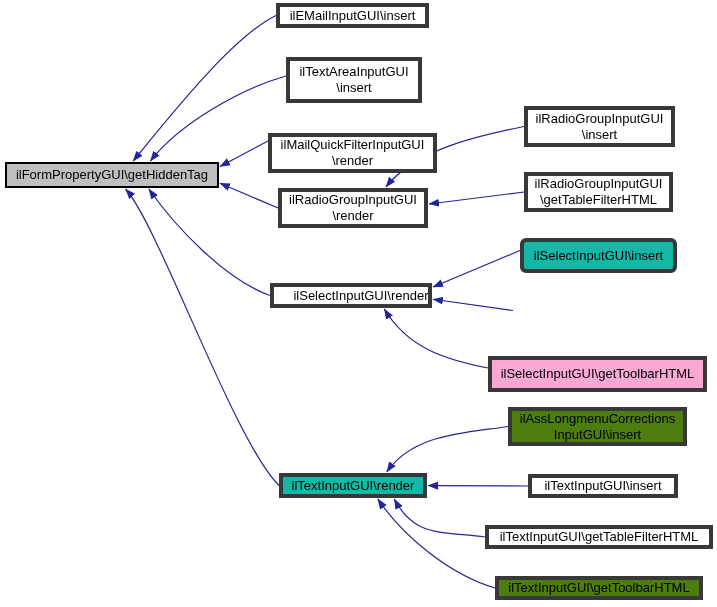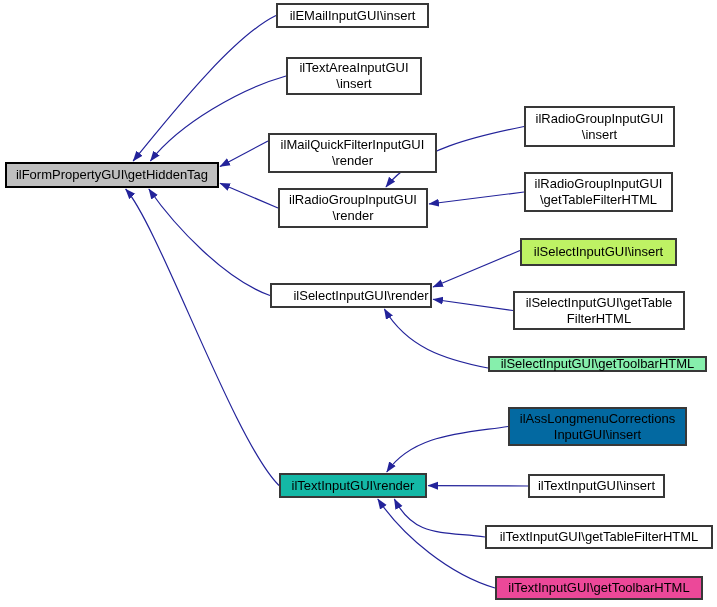--- a/index.html
+++ b/index.html
@@ -8,21 +8,21 @@
     width:717px;height:607px;
     background:#ffffff;
     font-family:"Liberation Sans", sans-serif;
     overflow:hidden;
   }
   .edge-layer{position:absolute;left:0;top:0;width:717px;height:607px;}
   .node{
     position:absolute;
     box-sizing:border-box;
     background:#ffffff;
-    border:2px solid #d946ef;
+    border:4px solid #d946ef;
     color:#000000;
     font-size:13px;
     line-height:16px;
     display:flex;
     align-items:center;
     justify-content:center;
     text-align:center;
     white-space:pre-line;
     cursor:pointer;
     z-index:2;
@@ -57,35 +57,33 @@
         <path d="M488,368 C443,359.15 407.153,347 384.35,309" fill="none" stroke="#23239a" stroke-width="1.2" marker-end="url(#arrowhead)"></path>
         <path d="M508,426.5 C463,433.325 413.4055,434 386.725,472" fill="none" stroke="#23239a" stroke-width="1.2" marker-end="url(#arrowhead)"></path>
         <path d="M528,486 L428,485.625" fill="none" stroke="#23239a" stroke-width="1.2" marker-end="url(#arrowhead)"></path>
         <path d="M485,537 C440,531.3 414.2735,537 394.325,499" fill="none" stroke="#23239a" stroke-width="1.2" marker-end="url(#arrowhead)"></path>
         <path d="M495,588 C450,574.65 403.56449999999995,537 377.775,499" fill="none" stroke="#23239a" stroke-width="1.2" marker-end="url(#arrowhead)"></path>
       </g>
   </svg>
 
   <div class="node highlight" style="left: 5px; top: 162px; width: 214px; height: 26px; border-color: rgb(0, 0, 0); background: rgb(191, 191, 191);">ilFormPropertyGUI\getHiddenTag</div>
   <div class="node" style="left: 276px; top: 3px; width: 153px; height: 25px; border-color: rgb(56, 56, 56); background: rgb(255, 255, 255);">ilEMailInputGUI\insert</div>
-  <div class="node" style="left: 286px; top: 57px; width: 136px; height: 38px; border-color: rgb(56, 56, 56); background: rgb(255, 255, 255);">ilTextAreaInputGUI
+  <div class="node" style="left: 286px; top: 57px; width: 136px; height: 46px; border-color: rgb(56, 56, 56); background: rgb(255, 255, 255);">ilTextAreaInputGUI
 \insert</div>
   <div class="node" style="left: 268px; top: 121px; width: 169px; height: 40px; border-color: rgb(56, 56, 56); background: rgb(255, 255, 255); margin-top: 12px;">ilMailQuickFilterInputGUI
 \render</div>
   <div class="node" style="left: 278px; top: 188px; width: 150px; height: 40px; border-color: rgb(56, 56, 56); background: rgb(255, 255, 255);">ilRadioGroupInputGUI
 \render</div>
   <div class="node" style="left: 270px; top: 283px; width: 162px; height: 25px; border-color: rgb(56, 56, 56); background: rgb(255, 255, 255); padding-left: 20px;">ilSelectInputGUI\render</div>
   <div class="node" style="left: 279px; top: 473px; width: 148px; height: 25px; border-color: rgb(56, 56, 56); background: #14b8a6;">ilTextInputGUI\render</div>
   <div class="node" style="left: 524px; top: 106px; width: 151px; height: 41px; border-color: rgb(56, 56, 56); background: rgb(255, 255, 255);">ilRadioGroupInputGUI
 \insert</div>
   <div class="node" style="left: 524px; top: 172px; width: 149px; height: 40px; border-color: rgb(56, 56, 56); background: rgb(255, 255, 255);">ilRadioGroupInputGUI
 \getTableFilterHTML</div>
-  <div class="node" style="left: 520px; top: 238px; width: 157px; height: 28px; border-color: rgb(56, 56, 56); background: #bef264;">ilSelectInputGUI\insert</div>
-  <div class="node" style="left: 513px; top: 291px; width: 172px; height: 39px; border-color: rgb(56, 56, 56); background: rgb(255, 255, 255);">ilSelectInputGUI\getTable
-FilterHTML</div>
-  <div class="node" style="left: 488px; top: 356px; width: 219px; height: 16px; border-color: rgb(56, 56, 56); background: #86efac;">ilSelectInputGUI\getToolbarHTML</div>
-  <div class="node" style="left: 508px; top: 407px; width: 179px; height: 39px; border-color: rgb(56, 56, 56); background: #0369a1;">ilAssLongmenuCorrections
+  <div class="node" style="left: 520px; top: 238px; width: 157px; height: 35px; border-color: rgb(56, 56, 56); background: #14b8a6; border-radius: 6px;">ilSelectInputGUI\insert</div>
+  <div class="node" style="left: 488px; top: 356px; width: 219px; height: 36px; border-color: rgb(56, 56, 56); background: #f9a8d4;">ilSelectInputGUI\getToolbarHTML</div>
+  <div class="node" style="left: 508px; top: 407px; width: 179px; height: 39px; border-color: rgb(56, 56, 56); background: #4d7c0f;">ilAssLongmenuCorrections
 InputGUI\insert</div>
-  <div class="node" style="left: 528px; top: 474px; width: 137px; height: 24px; border-color: rgb(56, 56, 56); background: rgb(255, 255, 255);">ilTextInputGUI\insert</div>
+  <div class="node" style="left: 528px; top: 474px; width: 150px; height: 24px; border-color: rgb(56, 56, 56); background: rgb(255, 255, 255);">ilTextInputGUI\insert</div>
   <div class="node" style="left: 485px; top: 525px; width: 228px; height: 24px; border-color: rgb(56, 56, 56); background: rgb(255, 255, 255);">ilTextInputGUI\getTableFilterHTML</div>
-  <div class="node" style="left: 495px; top: 576px; width: 208px; height: 24px; border-color: rgb(56, 56, 56); background: #ec4899;">ilTextInputGUI\getToolbarHTML</div>
+  <div class="node" style="left: 495px; top: 576px; width: 208px; height: 24px; border-color: rgb(56, 56, 56); background: #4d7c0f;">ilTextInputGUI\getToolbarHTML</div>
 
 </div>
 
 </body></html>

